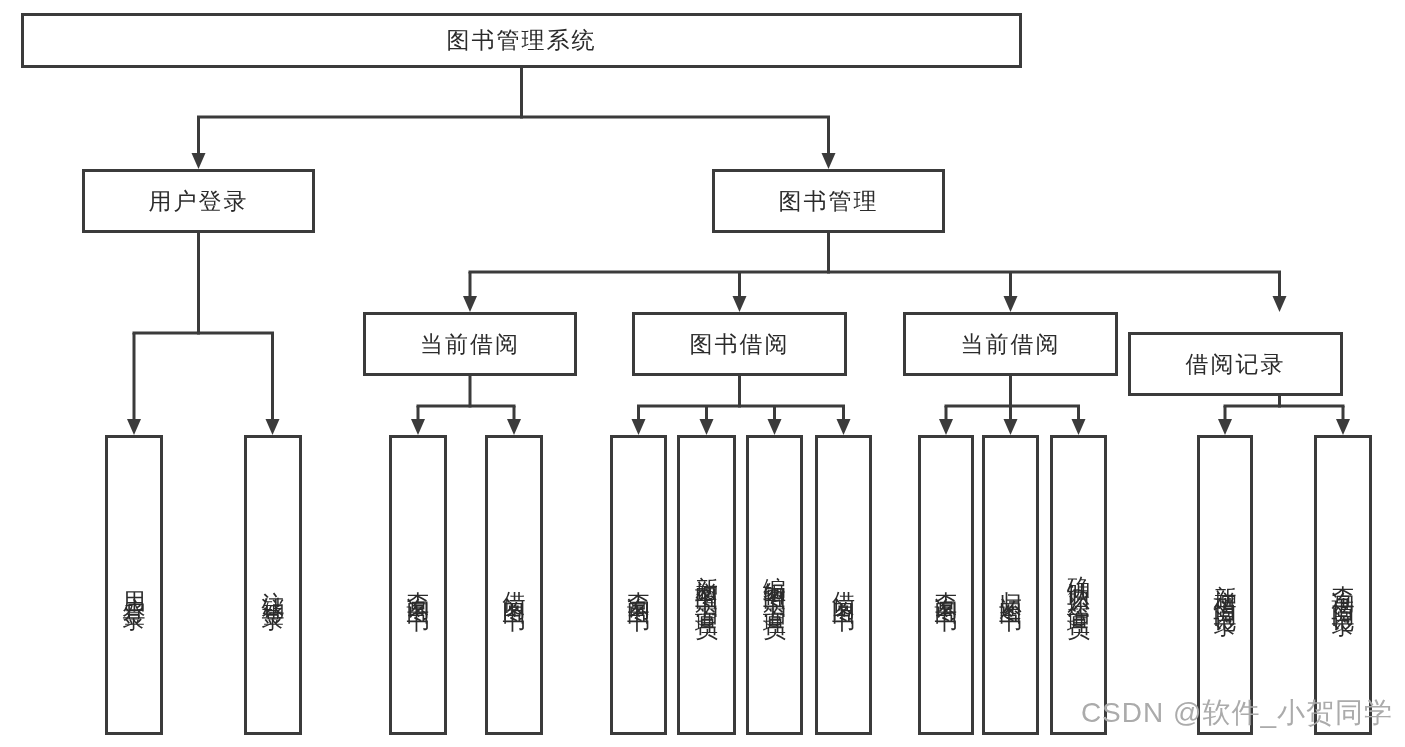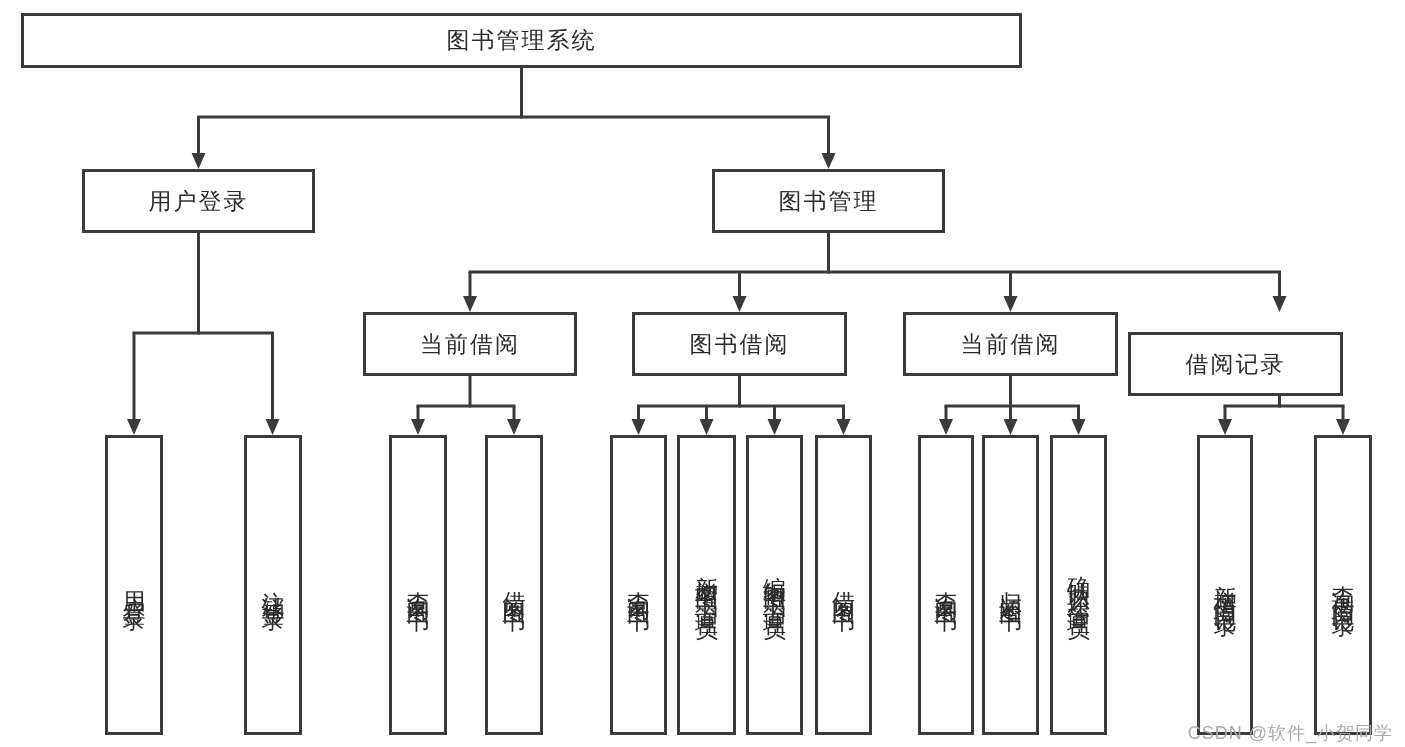--- a/index.html
+++ b/index.html
@@ -60,23 +60,23 @@
   .leaf-7  { left: 746px;  width: 57px; }
   .leaf-8  { left: 815px;  width: 57px; }
   .leaf-9  { left: 918px;  width: 56px; }
   .leaf-10 { left: 982px;  width: 57px; }
   .leaf-11 { left: 1050px; width: 57px; }
   .leaf-12 { left: 1197px; width: 56px; }
   .leaf-13 { left: 1314px; width: 58px; }
   .watermark {
     position: absolute;
     right: 12px;
-    bottom: 2px;
+    bottom: 15px;
     z-index: 6;
-    font-size: 18px;
+    font-size: 28px;
     color: #ababab;
     letter-spacing: 1px;
     white-space: nowrap;
   }
 </style>
 </head>
 <body>
 
 <div class="canvas">
 

